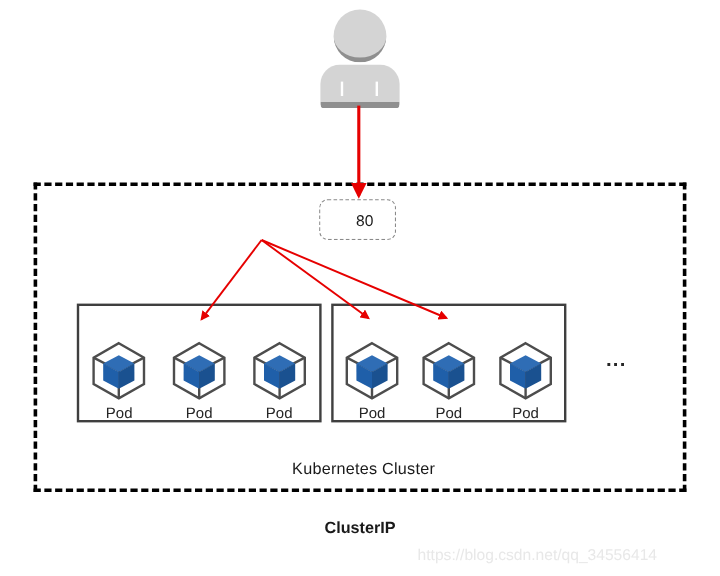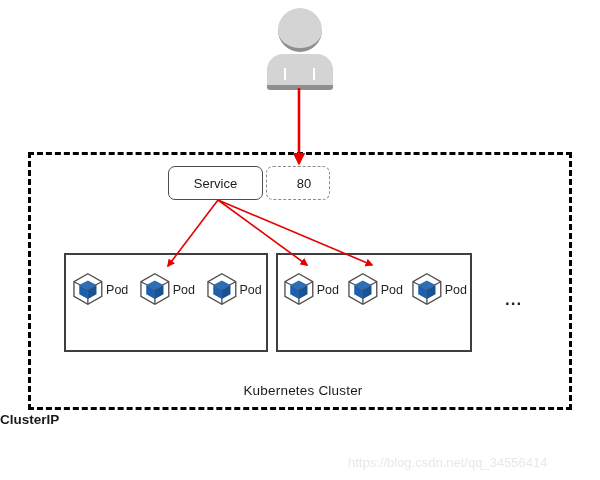--- a/index.html
+++ b/index.html
@@ -130,22 +130,23 @@
     justify-content: space-around;
   }
   .pod-group.g1 { left: 64px;  width: 204px; }
   .pod-group.g2 { left: 276px; width: 196px; }
 
   .pod {
     position: relative;
     width: 58px;
     padding-top: 7px;
     display: flex;
-    flex-direction: row;
+    flex-direction: column;
     align-items: center;
+    margin-top: 20px;
   }
   .pod-icon {
     width: 54px;
     height: 54px;
     display: block;
   }
   .pod-label {
     margin-top: 1px;
     font-size: 12.5px;
     color: #262626;
@@ -168,23 +169,23 @@
     top: 0;
     width: 600px;
     height: 480px;
     pointer-events: none;
   }
 
   
   .caption {
     position: absolute;
     left: 0;
-    top: 412px;
+    top: 432px;
     width: 600px;
-    text-align: left;
+    text-align: center;
     font-size: 13.5px;
     font-weight: bold;
     color: #1a1a1a;
   }
   .watermark {
     position: absolute;
     left: 348px;
     top: 455px;
     font-size: 13px;
     color: #e8e8e8;
@@ -200,23 +201,20 @@
     <div class="actor-body">
       <div class="actor-slit left"></div>
       <div class="actor-slit right"></div>
     </div>
   </div>
 
   <div class="cluster">
     <div class="cluster-label">Kubernetes Cluster</div>
   </div>
 
-  <div class="service-box">
-    <span>Service</span>
-  </div>
 
   <div class="port-box">
     <span>80</span>
   </div>
 
   <div class="pod-group g1">
     <div class="pod">
       <svg class="pod-icon" viewBox="0 0 54 54">
         <polygon points="27,4 48,16 48,38 27,50 6,38 6,16" fill="none" stroke="#4d4d4d" stroke-width="2"></polygon>
         <line x1="27" y1="27" x2="27" y2="50" stroke="#4d4d4d" stroke-width="2"></line>

